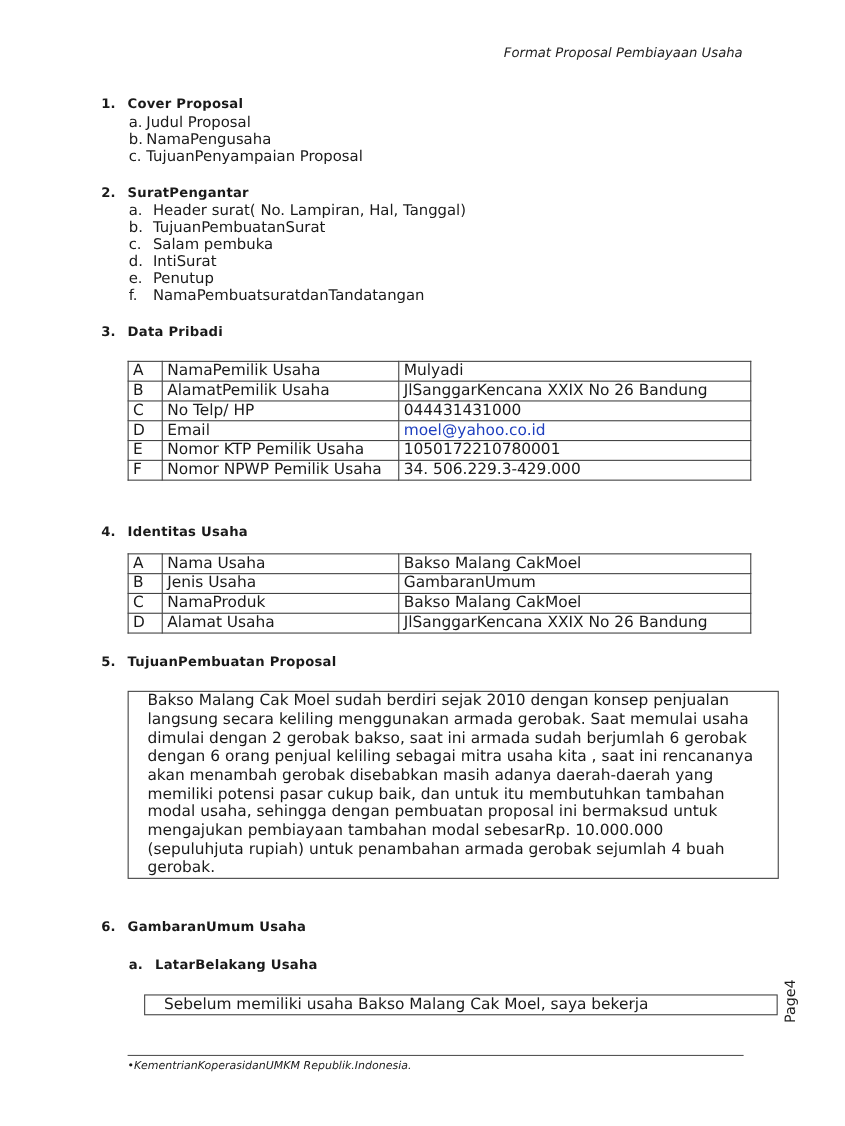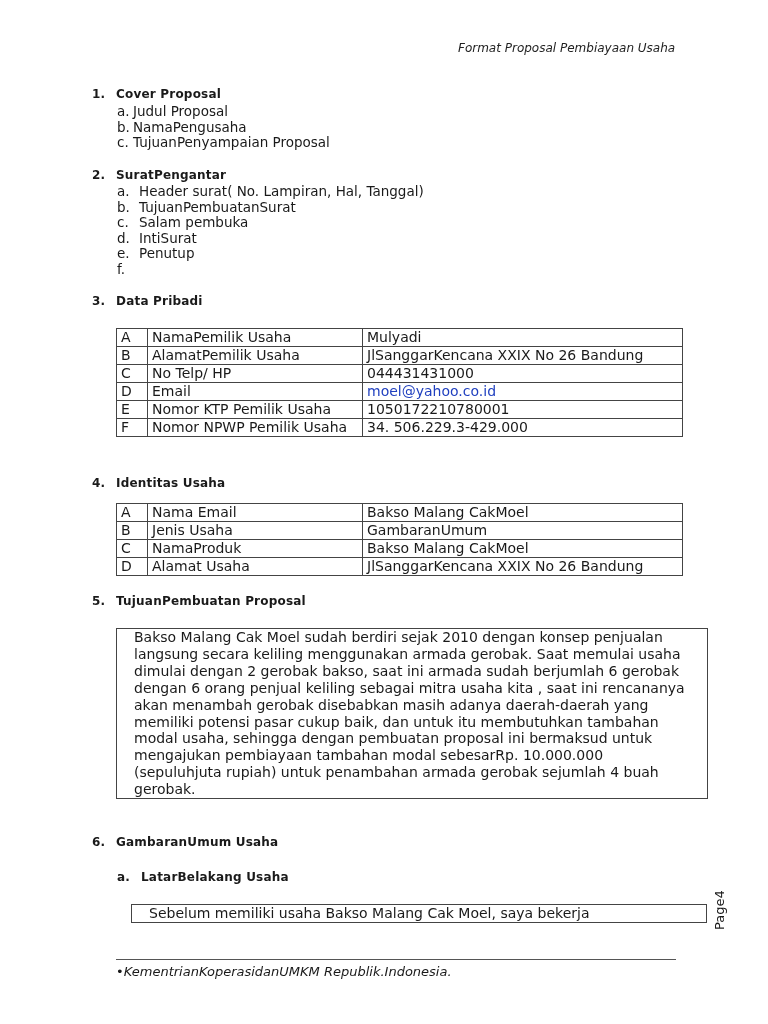--- a/index.html
+++ b/index.html
@@ -15,21 +15,21 @@
   table.grid { position:absolute; left:116px; width:567px; border-collapse:collapse; font-size:14px; }
   table.grid td { border:1px solid #444; padding:0 4px; line-height:17px; vertical-align:top; }
   table.grid td.k { width:22px; }
   table.grid td.f { width:206px; }
   .email { color:#1f3fbf; }
   .box { position:absolute; left:116px; width:556px; border:1px solid #444; padding:0 17px;
          font-size:14px; line-height:16.9px; }
   .page-num { position:absolute; left:712px; top:930px; transform:rotate(-90deg); transform-origin:left top;
               font-size:13px; }
   .footer-rule { position:absolute; left:116px; top:959px; width:560px; height:0; border-top:1px solid #555; }
-  .footer-text { position:absolute; left:116px; top:964px; font-size:13px; font-style:italic; }
+  .footer-text { position:absolute; left:116px; top:964px; font-size:10px; font-style:italic; }
 </style>
 </head>
 <body>
 
 <div class="header-title">Format Proposal Pembiayaan Usaha</div>
 
 <div class="sec" style="top:87px;">
   <span class="num">1.</span><span>Cover Proposal</span>
 </div>
 <div class="sub tight" style="top:104px;">
@@ -66,20 +66,21 @@
   <div class="row">
       <span class="lbl">d.</span>
       <span>IntiSurat</span>
     </div>
   <div class="row">
       <span class="lbl">e.</span>
       <span>Penutup</span>
     </div>
   <div class="row">
       <span class="lbl">f.</span>
+      <span>NamaPembuatsuratdanTandatangan</span>
     </div>
 </div>
 
 <div class="sec" style="top:294px;">
   <span class="num">3.</span><span>Data Pribadi</span>
 </div>
 <table class="grid" style="top:328px;">
   <tbody>
       <tr>
         <td class="k">A</td>
@@ -114,21 +115,21 @@
 </tbody>
   </table>
 
 <div class="sec" style="top:476px;">
   <span class="num">4.</span><span>Identitas Usaha</span>
 </div>
 <table class="grid" style="top:503px;">
   <tbody>
       <tr>
         <td class="k">A</td>
-        <td class="f">Nama Email</td>
+        <td class="f">Nama Usaha</td>
         <td>Bakso Malang CakMoel</td>
       </tr>
   <tr>
         <td class="k">B</td>
         <td class="f">Jenis Usaha</td>
         <td>GambaranUmum</td>
       </tr>
   <tr>
         <td class="k">C</td>
         <td class="f">NamaProduk</td>

